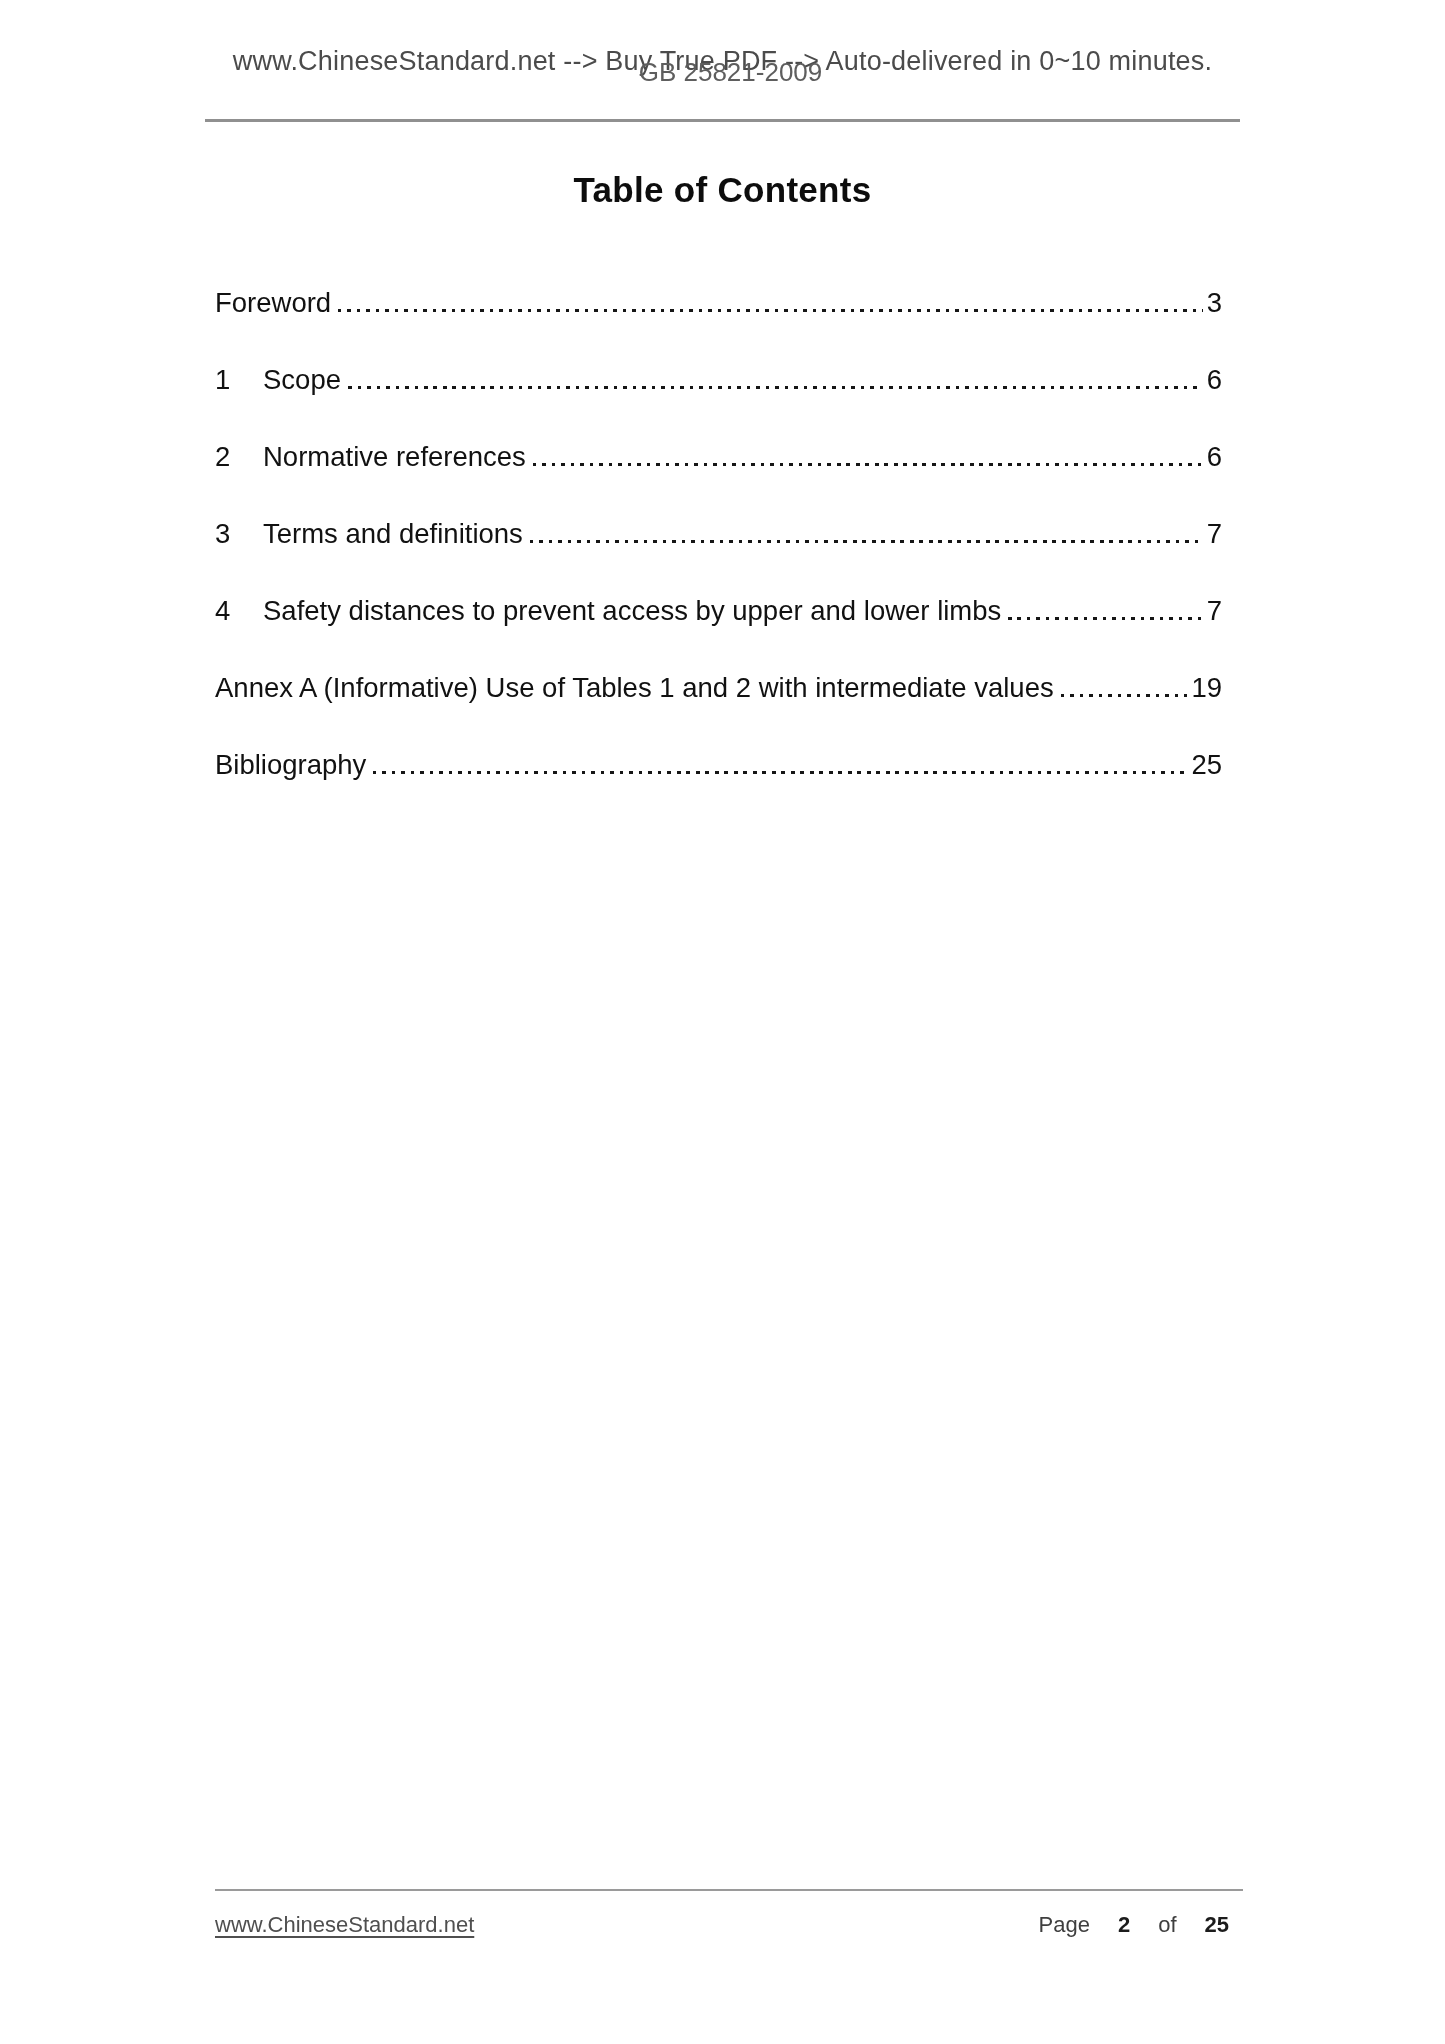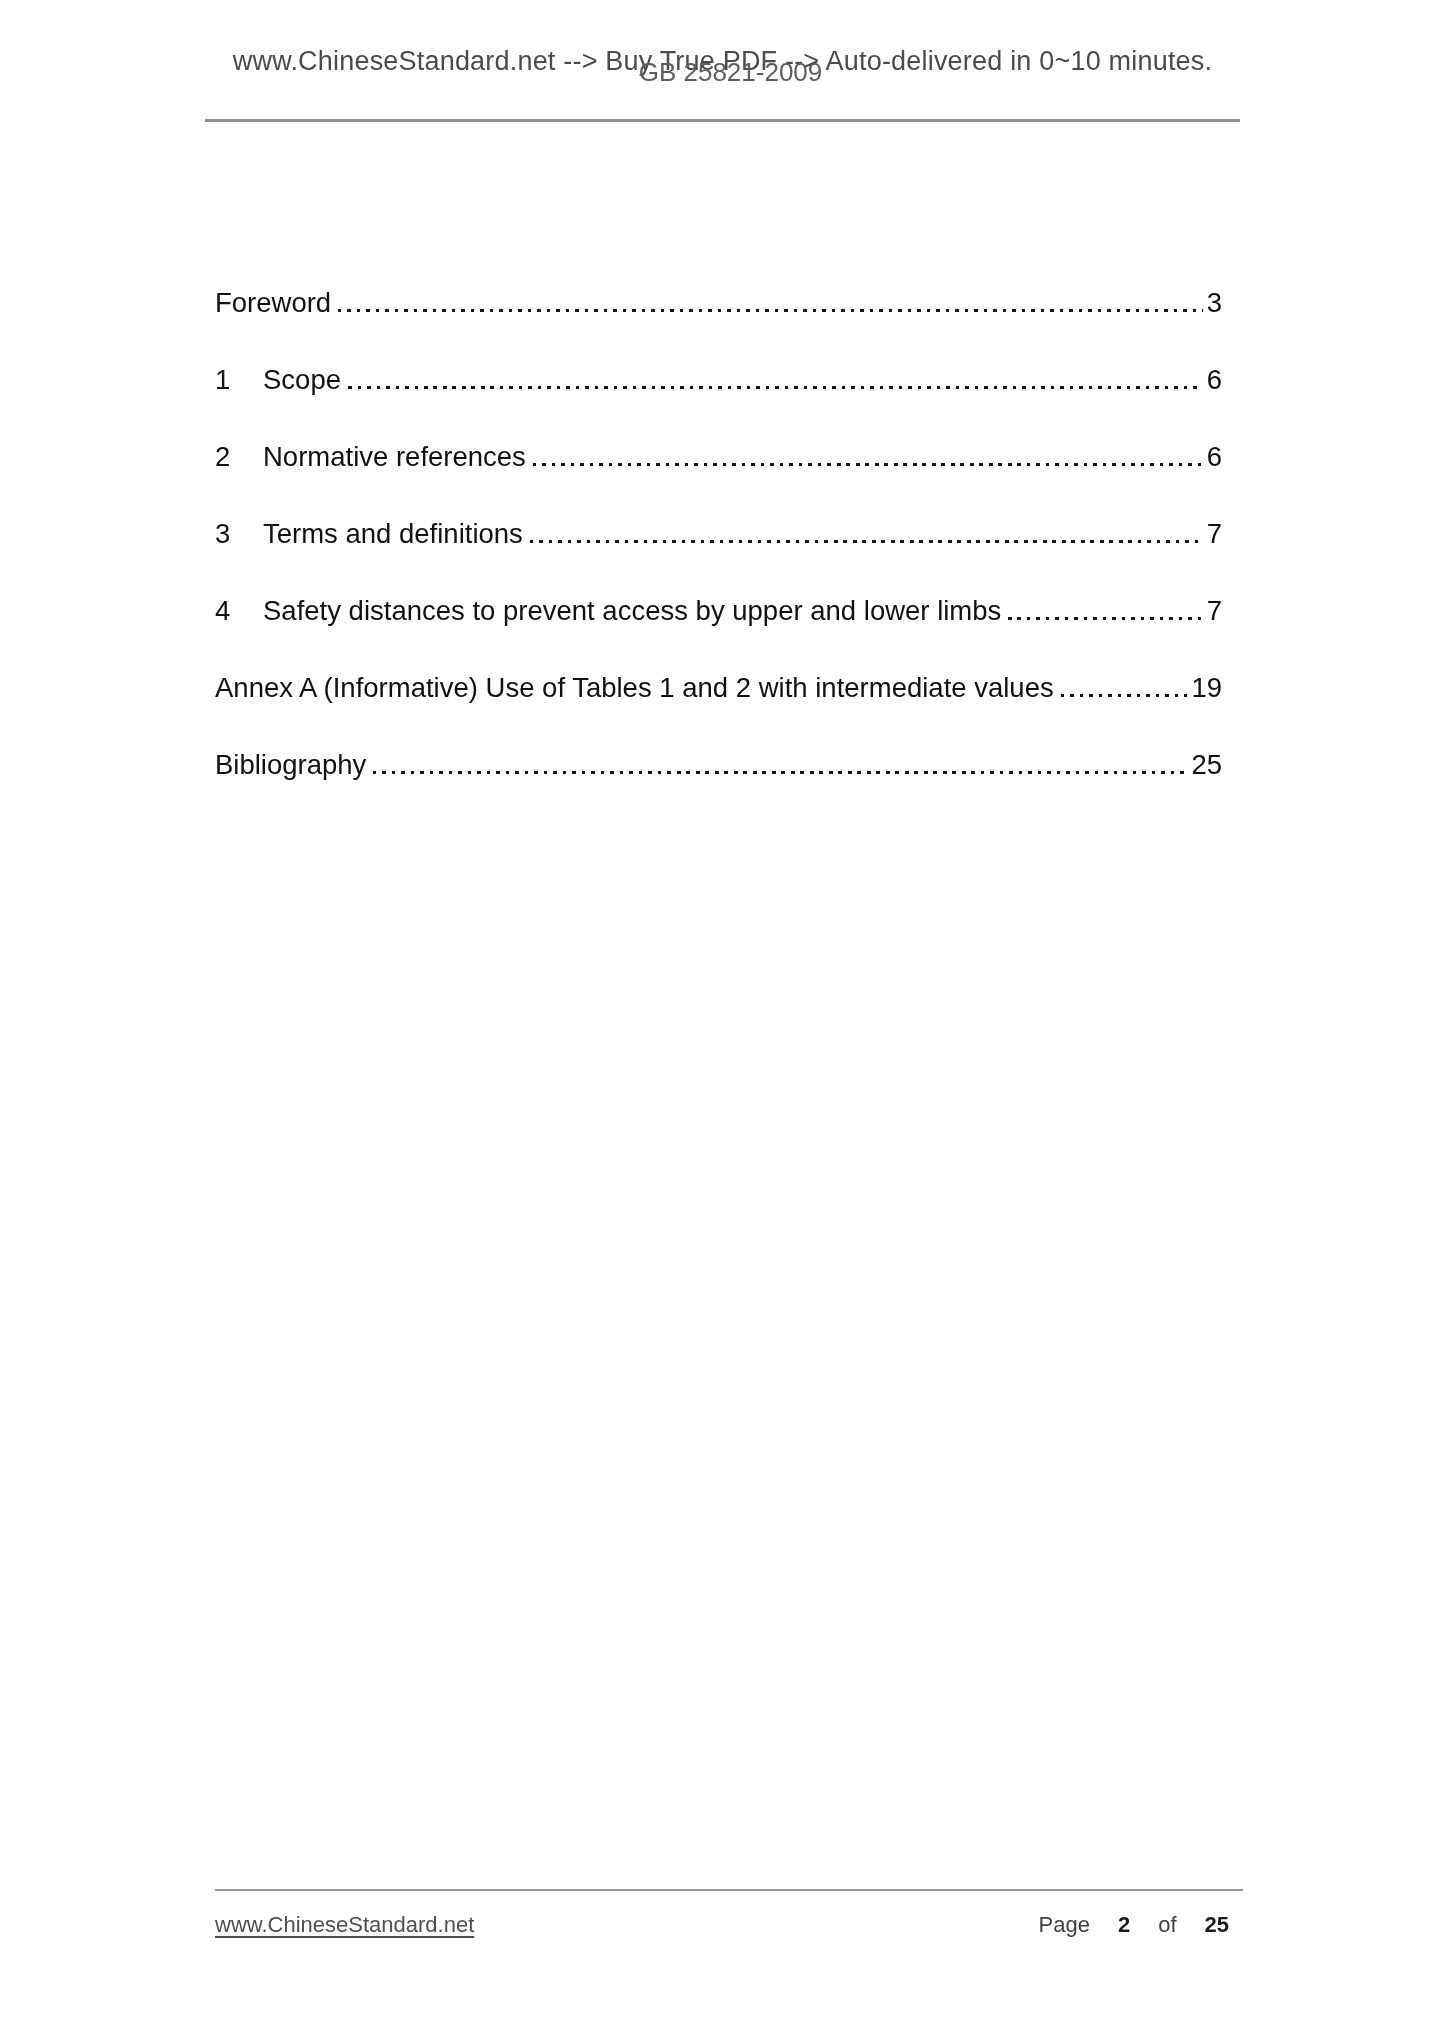--- a/index.html
+++ b/index.html
@@ -110,20 +110,21 @@
 </style>
 </head>
 <body>
 
 <div class="page">
 
   <div class="header-line">www.ChineseStandard.net --&gt; Buy True PDF --&gt; Auto-delivered in 0~10 minutes.</div>
   <div class="header-watermark">GB 25821-2009</div>
   <div class="header-rule"></div>
 
+  <div class="doc-title">Table of Contents</div>
 
   <div class="toc">
 
     <div class="toc-row">
       <span class="toc-label">Foreword</span>
       <span class="dots"></span>
       <span class="toc-page">3</span>
     </div>
 
 

